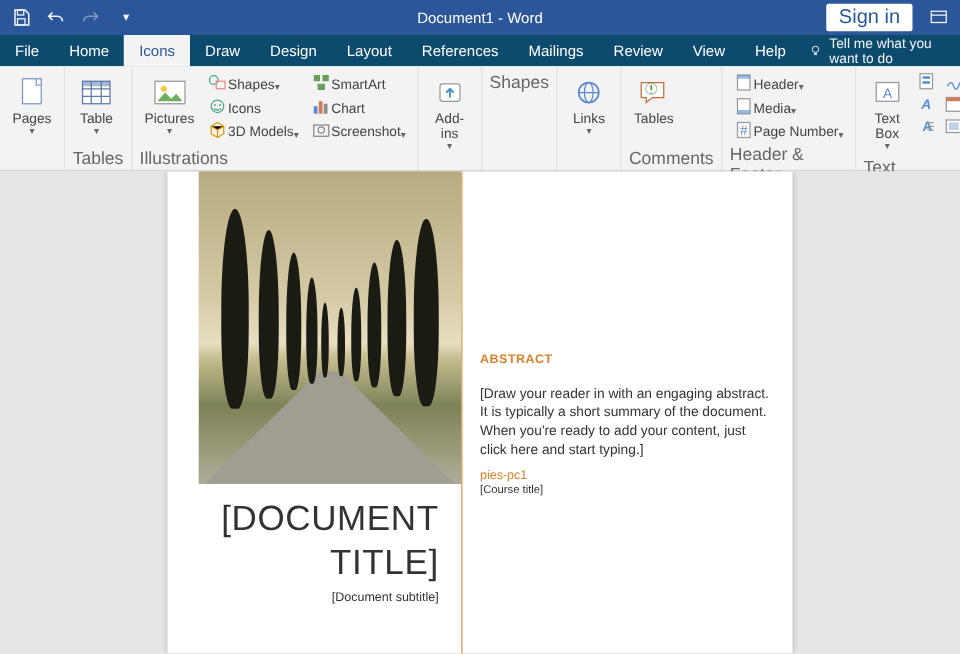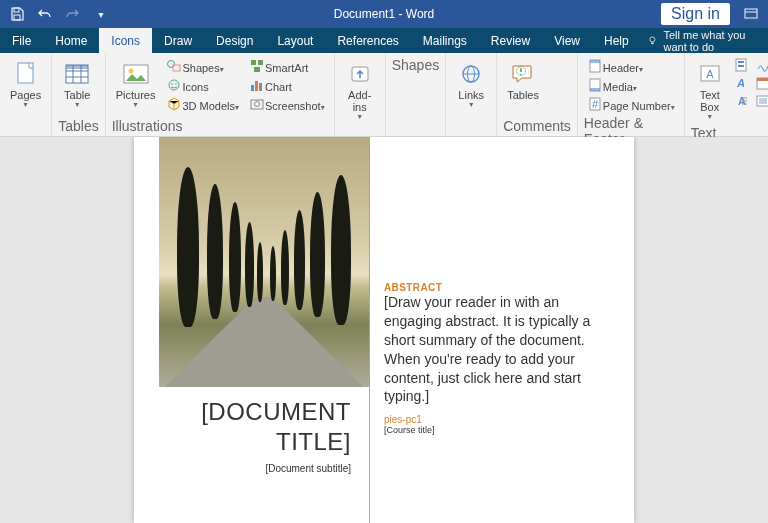--- a/index.html
+++ b/index.html
@@ -26,26 +26,26 @@
 .smallrow .ic{width:16px;height:16px;display:flex;align-items:center;justify-content:center}
 .smallrow .lbl{font-size:11px;color:#444}
 .col{display:flex;flex-direction:column;gap:1px}
 .canvas{background:#e6e6e6;height:386px;overflow:hidden;position:relative;display:flex;justify-content:center}
 .page{background:#fff;width:500px;height:100%;margin-top:0;box-shadow:0 0 6px rgba(0,0,0,.25);display:flex}
 .page-left{width:235px;padding:0 0 10px 0;display:flex;flex-direction:column}
 .hero{width:210px;height:250px;margin:0 0 10px 25px;background:linear-gradient(to bottom,#c5b896 0%,#cfc49e 50%,#9fa070 75%,#8a8a6c 100%);position:relative;overflow:hidden}
 .sky{position:absolute;inset:0;background:linear-gradient(to bottom,#b8aa80 0%,#d4caa5 40%,#e8dfc2 55%,#c3bd8f 60%,#7e8257 75%,#999877 88%,#b0ad9a 100%)}
 .road{position:absolute;bottom:0;left:50%;width:200px;height:90px;background:#a09d93;transform:translateX(-50%);clip-path:polygon(46% 0,54% 0,100% 100%,0 100%)}
 .tree{position:absolute;bottom:70px;background:#1a1c14;border-radius:50% 50% 40% 40%}
-.doc-title-txt{font-size:24px;color:#333;text-align:right;padding:0 18px 0 26px;line-height:1.25;letter-spacing:.5px}
+.doc-title-txt{font-size:28px;color:#333;text-align:right;padding:0 18px 0 26px;line-height:1.25;letter-spacing:.5px}
 .doc-sub{font-size:10px;color:#333;text-align:right;padding:6px 18px 0 0}
 .divider{width:1px;background:#d99b47;margin:0}
 .page-right{flex:1;padding:145px 16px 0 14px}
 .abs-h{color:#d9822b;font-size:10px;font-weight:600;letter-spacing:.4px}
-.abs-t{font-size:14px;color:#333;line-height:1.35;margin-top:0}
+.abs-t{font-size:11px;color:#333;line-height:1.35;margin-top:15px}
 .auth{color:#d9822b;font-size:10px;margin-top:8px}
 .course{font-size:9px;color:#333}
 .txtgrid{display:grid;grid-template-columns:auto auto;gap:2px 6px}
 .txtgrid .ic{width:16px;height:16px}
 svg{display:block}
 </style>
 </head>
 <body>
 
 <div class="titlebar">

